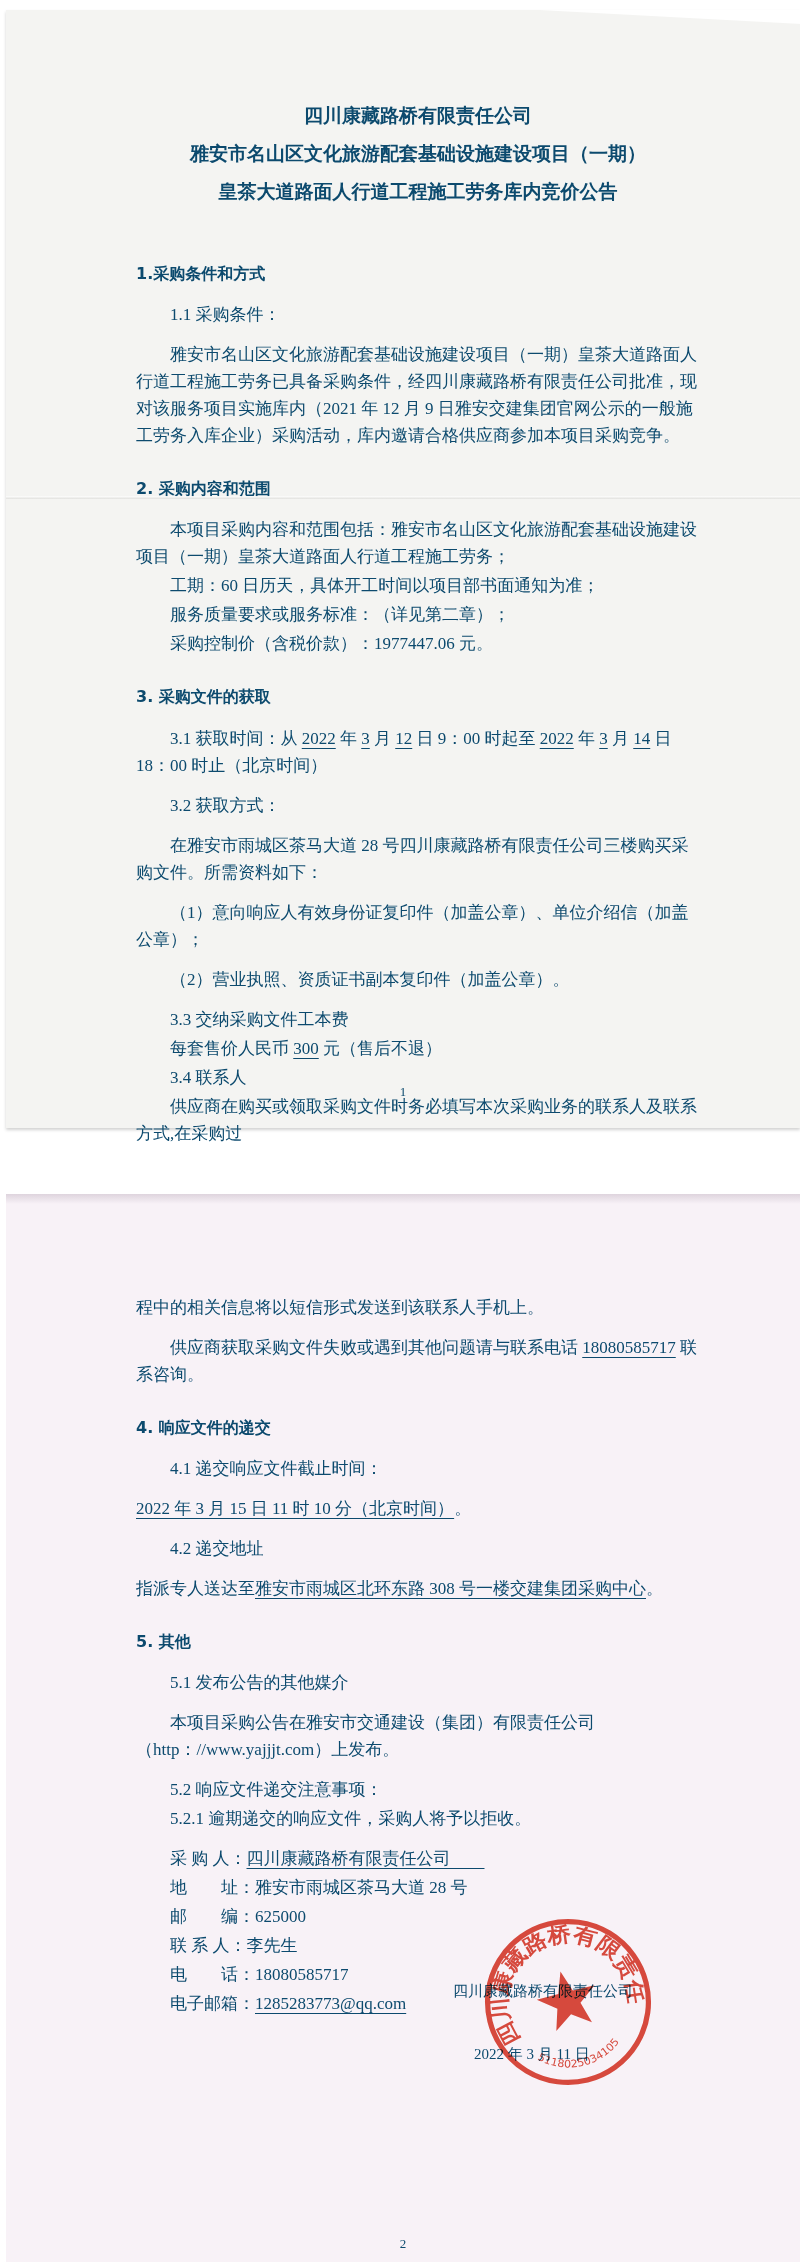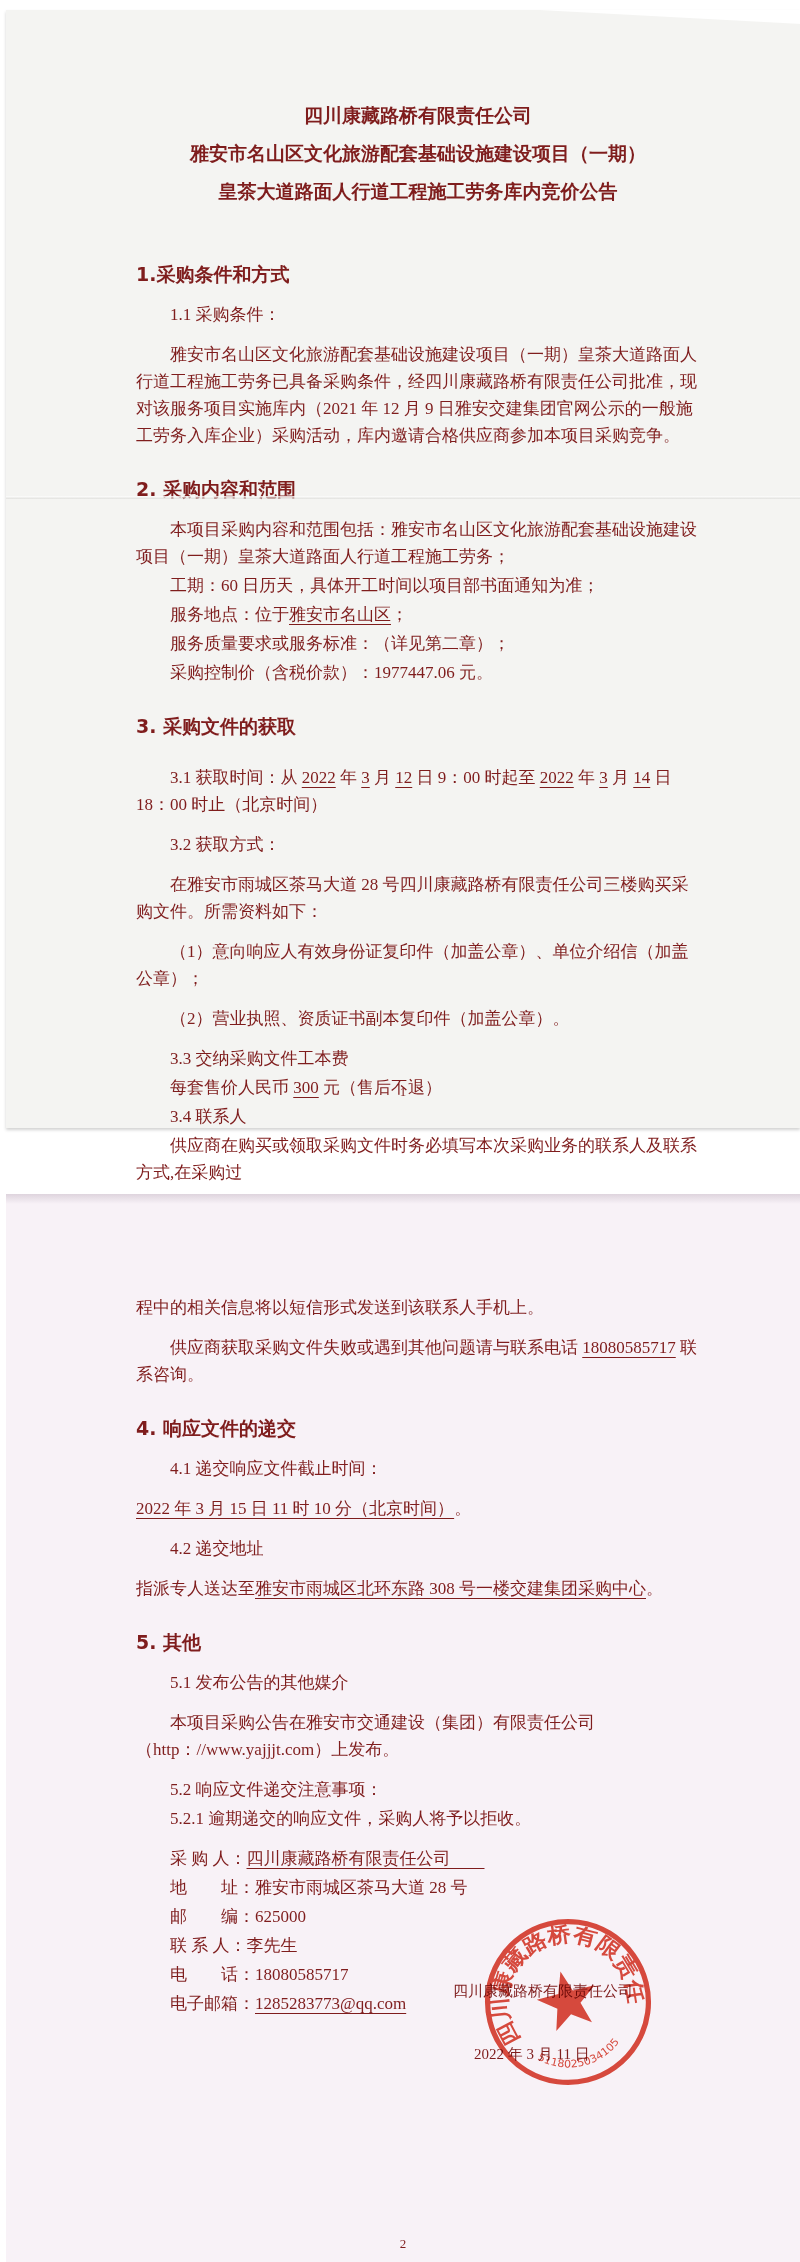--- a/index.html
+++ b/index.html
@@ -1,31 +1,31 @@
 <!DOCTYPE html>
 <html><head>
 <meta charset="utf-8">
 <style>
   html,body{margin:0;padding:0;background:#fdfdfd;}
   .canvas{position:relative;width:800px;height:2262px;background:#ffffff;overflow:hidden;
-          font-family:"Liberation Serif","DejaVu Serif",serif;color:#7f1d1d;}
+          font-family:"Liberation Serif","DejaVu Serif",serif;color:#0c4a6e;}
   .page{position:absolute;left:6px;width:794px;box-sizing:border-box;}
   .page1{top:10px;height:1118px;background:#f4f4f2;padding:86px 100px 0 130px;
          box-shadow:0 2px 3px rgba(0,0,0,.18);}
   .page1::before{content:"";position:absolute;top:0;right:0;width:300px;height:16px;
          background:linear-gradient(to bottom left,#ffffff 0 42%,transparent 45%);}
   .crease{position:absolute;left:0;top:486px;width:100%;height:3px;
          background:linear-gradient(to bottom,rgba(255,255,255,.9),rgba(190,190,185,.35));}
   .page2{top:1194px;height:1122px;background:#f8f2f7;padding:100px 100px 0 130px;}
   .page2::before{content:"";position:absolute;top:0;left:0;width:100%;height:10px;
          background:linear-gradient(to bottom,rgba(190,175,190,.45),transparent);}
   .t{text-align:center;font-family:"DejaVu Sans","Liberation Sans",sans-serif;
      font-weight:bold;font-size:19px;line-height:38px;}
   .h{font-family:"DejaVu Sans","Liberation Sans",sans-serif;font-weight:bold;
-     font-size:19px;line-height:28px;margin-top:26px;}
+     font-size:16px;line-height:28px;margin-top:26px;}
   .ln{font-size:17px;line-height:27px;margin-top:13px;text-indent:2em;white-space:pre-wrap;}
   .ln0{text-indent:0;}
   .tight{margin-top:2px;}
   .u{text-decoration:underline;text-underline-offset:4px;}
   .pagenum{position:absolute;left:0;width:100%;text-align:center;font-size:13px;}
   .p1num{bottom:28px;}
   .p2num{top:1042px;}
   .sig{position:absolute;font-size:15px;white-space:pre;}
   .sig-company{left:447px;top:788px;}
   .sig-date{left:468px;top:851px;}
@@ -44,26 +44,25 @@
     <div class="t">雅安市名山区文化旅游配套基础设施建设项目（一期）</div>
     <div class="t">皇茶大道路面人行道工程施工劳务库内竞价公告</div>
 
     <div class="h" style="margin-top:50px">1.采购条件和方式</div>
     <div class="ln">1.1 采购条件：</div>
     <div class="ln">雅安市名山区文化旅游配套基础设施建设项目（一期）皇茶大道路面人行道工程施工劳务已具备采购条件，经四川康藏路桥有限责任公司批准，现对该服务项目实施库内（2021 年 12 月 9 日雅安交建集团官网公示的一般施工劳务入库企业）采购活动，库内邀请合格供应商参加本项目采购竞争。</div>
 
     <div class="h">2. 采购内容和范围</div>
     <div class="ln">本项目采购内容和范围包括：雅安市名山区文化旅游配套基础设施建设项目（一期）皇茶大道路面人行道工程施工劳务；</div>
     <div class="ln tight">工期：60 日历天，具体开工时间以项目部书面通知为准；</div>
-    <div class="ln tight"><span>服务地点：位于</span><span class="u">雅安市名山区</span><span>；</span></div>
     <div class="ln tight">服务质量要求或服务标准：（详见第二章）；</div>
     <div class="ln tight">采购控制价（含税价款）：1977447.06 元。</div>
 
     <div class="h">3. 采购文件的获取</div>
-    <div class="ln" style="margin-top:24px"><span>3.1 获取时间：从 </span><span class="u">2022</span><span> 年 </span><span class="u">3</span><span> 月 </span><span class="u">12</span><span> 日 9：00 时起至 </span><span class="u">2022</span><span> 年 </span><span class="u">3</span><span> 月 </span><span class="u">14</span><span> 日 18：00 时止（北京时间）</span></div>
+    <div class="ln" style="margin-top:14px"><span>3.1 获取时间：从 </span><span class="u">2022</span><span> 年 </span><span class="u">3</span><span> 月 </span><span class="u">12</span><span> 日 9：00 时起至 </span><span class="u">2022</span><span> 年 </span><span class="u">3</span><span> 月 </span><span class="u">14</span><span> 日 18：00 时止（北京时间）</span></div>
     <div class="ln">3.2 获取方式：</div>
     <div class="ln">在雅安市雨城区茶马大道 28 号四川康藏路桥有限责任公司三楼购买采购文件。所需资料如下：</div>
     <div class="ln">（1）意向响应人有效身份证复印件（加盖公章）、单位介绍信（加盖公章）；</div>
     <div class="ln">（2）营业执照、资质证书副本复印件（加盖公章）。</div>
     <div class="ln">3.3 交纳采购文件工本费</div>
     <div class="ln tight"><span>每套售价人民币 </span><span class="u">300</span><span> 元（售后不退）</span></div>
     <div class="ln tight">3.4 联系人</div>
     <div class="ln tight">供应商在购买或领取采购文件时务必填写本次采购业务的联系人及联系方式,在采购过</div>
 
     <div class="pagenum p1num">1</div>

